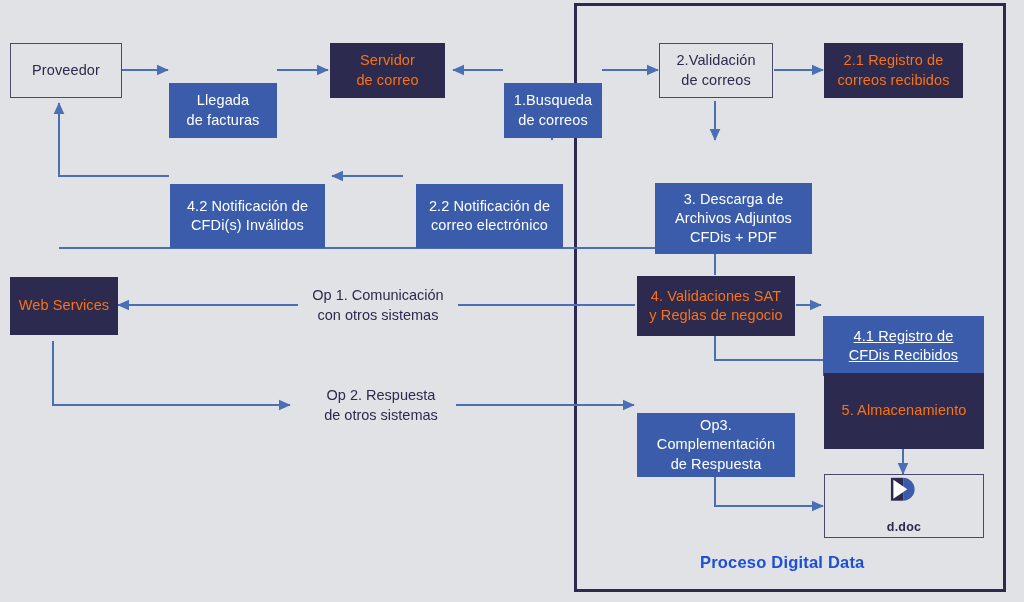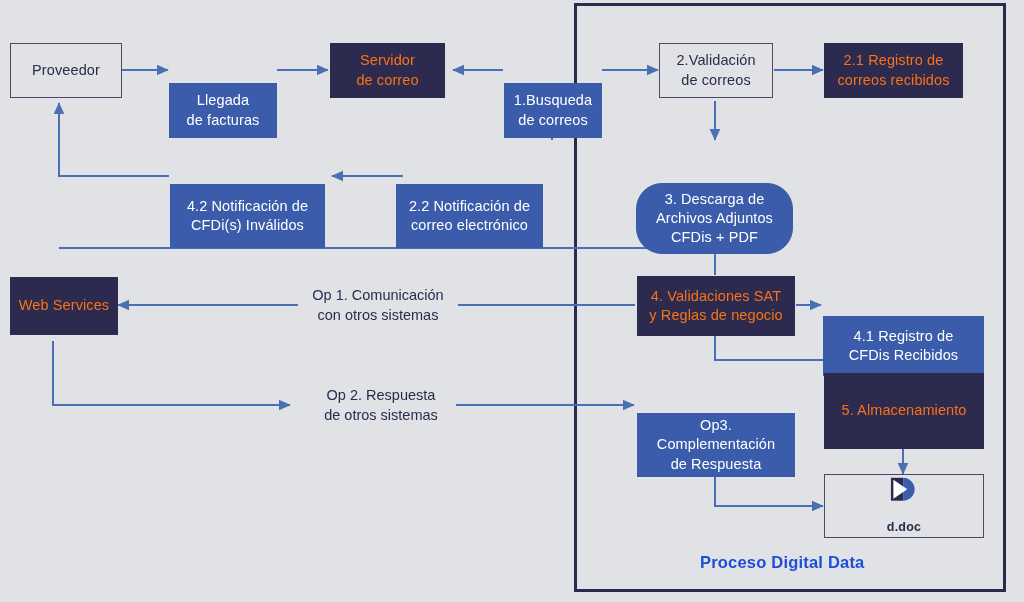--- a/index.html
+++ b/index.html
@@ -173,33 +173,33 @@
 
   <div class="node outline" style="left:659px; top:43px; width:114px; height:55px;">2.Validación
 de correos</div>
 
   <div class="node navy" style="left:824px; top:43px; width:139px; height:55px;">2.1 Registro de
 correos recibidos</div>
 
   <div class="node blue" style="left:170px; top:144px; width:155px; height:64px;">4.2 Notificación de
 CFDi(s) Inválidos</div>
 
-  <div class="node blue" style="left:396px; top:144px; width:147px; height:64px;">2.2 Notificación de
+  <div class="node blue" style="left:416px; top:144px; width:147px; height:64px;">2.2 Notificación de
 correo electrónico</div>
 
-  <div class="node blue" style="left:636px; top:143px; width:157px; height:71px;border-radius:26px;">3. Descarga de
+  <div class="node blue" style="left:655px; top:143px; width:157px; height:71px;">3. Descarga de
 Archivos Adjuntos
 CFDis + PDF</div>
 
   <div class="node navy" style="left:10px; top:277px; width:108px; height:58px;">Web Services</div>
 
   <div class="node navy" style="left:637px; top:276px; width:158px; height:60px;">4. Validaciones SAT
 y Reglas de negocio</div>
 
-  <div class="node blue" style="left:823px; top:276px; width:161px; height:60px;">4.1 Registro de
+  <div class="node blue" style="left:823px; top:276px; width:161px; height:60px;text-decoration:underline;">4.1 Registro de
 CFDis Recibidos</div>
 
   <div class="node blue" style="left:637px; top:373px; width:158px; height:64px;">Op3. Complementación
 de Respuesta</div>
 
   <div class="node navy" style="left:824px; top:373px; width:160px; height:76px;text-align:center;">5. Almacenamiento</div>
 
   <div class="node logo-box" style="left:824px; top:474px; width:160px; height:64px;">
     <svg class="ddoc-logo" viewBox="0 0 34 30">
       <rect x="1" y="1" width="15" height="28" fill="#2c2a4e"></rect>

